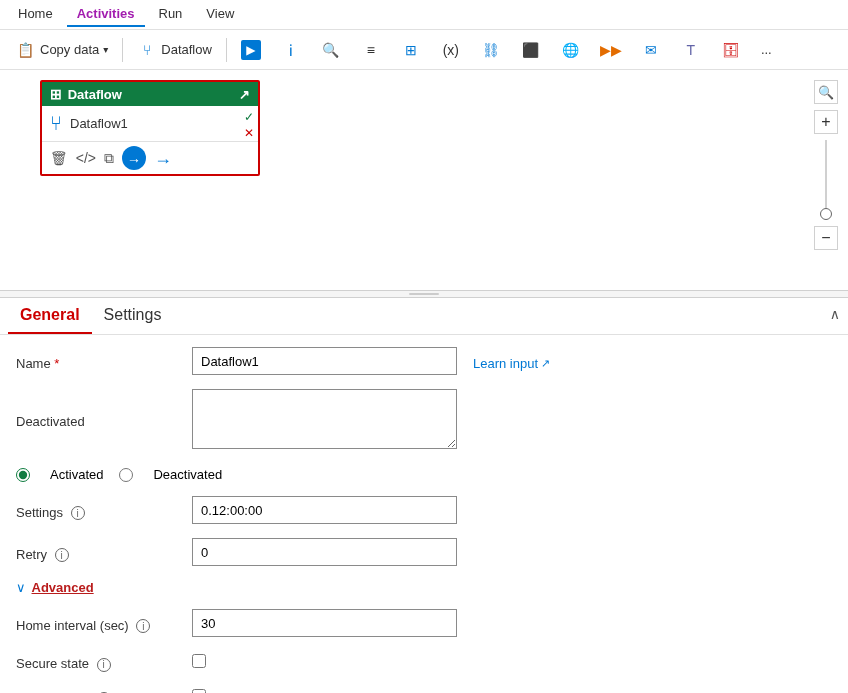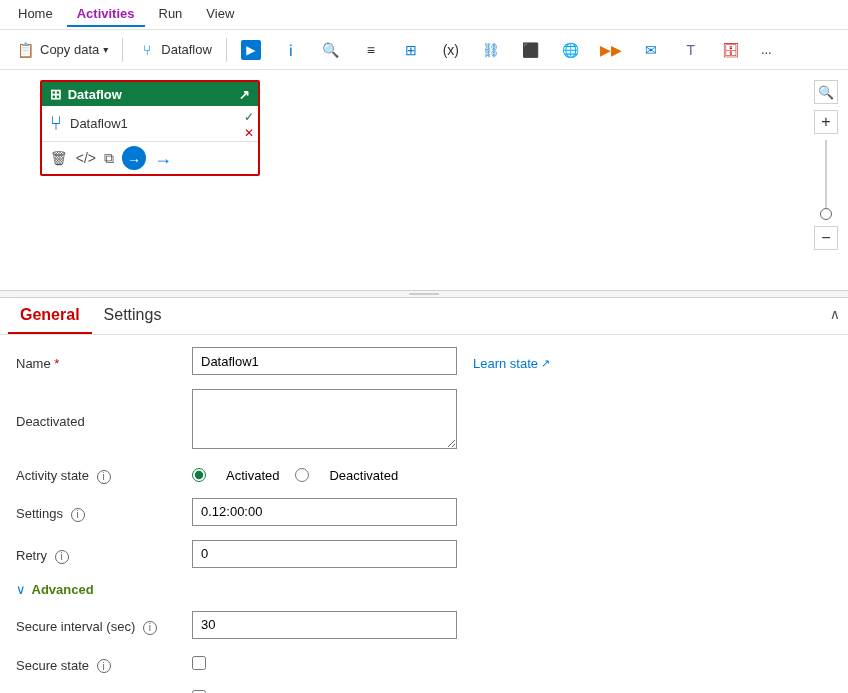--- a/index.html
+++ b/index.html
@@ -444,35 +444,31 @@
     <div class="panel-tab">Settings</div>
     <div class="panel-collapse-btn">∧</div>
   </div>
 
   <div class="form-body">
 
     <div class="form-row">
       <div class="form-label required">Name</div>
       <input class="form-input" type="text" value="Dataflow1" style="">
       <a class="learn-more-link">
-        <span>Learn state</span>
+        <span>Learn input</span>
         <span style="font-size:11px;">↗</span>
       </a>
     </div>
 
     <div class="form-row">
       <div class="form-label">Deactivated</div>
       <textarea class="form-textarea" style=""></textarea>
     </div>
 
     <div class="form-row">
-      <div class="form-label">
-        <span>Activity state</span>
-        <span class="info-icon">i</span>
-      </div>
       <div class="radio-group">
         <label class="radio-option">
           <input type="radio" name="activityState" class="radio-input" checked="" style="">
           <span>Activated</span>
         </label>
         <label class="radio-option">
           <input type="radio" name="activityState" class="radio-input" style="">
           <span>Deactivated</span>
         </label>
       </div>
@@ -489,26 +485,26 @@
     <div class="form-row">
       <div class="form-label">
         <span>Retry</span>
         <span class="info-icon">i</span>
       </div>
       <input class="form-input" type="text" value="0" style="">
     </div>
 
     <div class="advanced-section">
       <span>∨</span>
-      <span style="color:#4d7c0f;font-weight:600;">Advanced</span>
+      <span style="color:#b91c1c;font-weight:600;text-decoration:underline;">Advanced</span>
     </div>
 
     <div class="form-row">
       <div class="form-label">
-        <span>Secure interval (sec)</span>
+        <span>Home interval (sec)</span>
         <span class="info-icon">i</span>
       </div>
       <input class="form-input" type="text" value="30" style="">
     </div>
 
     <div class="form-row">
       <div class="form-label">
         <span>Secure state</span>
         <span class="info-icon">i</span>
       </div>

